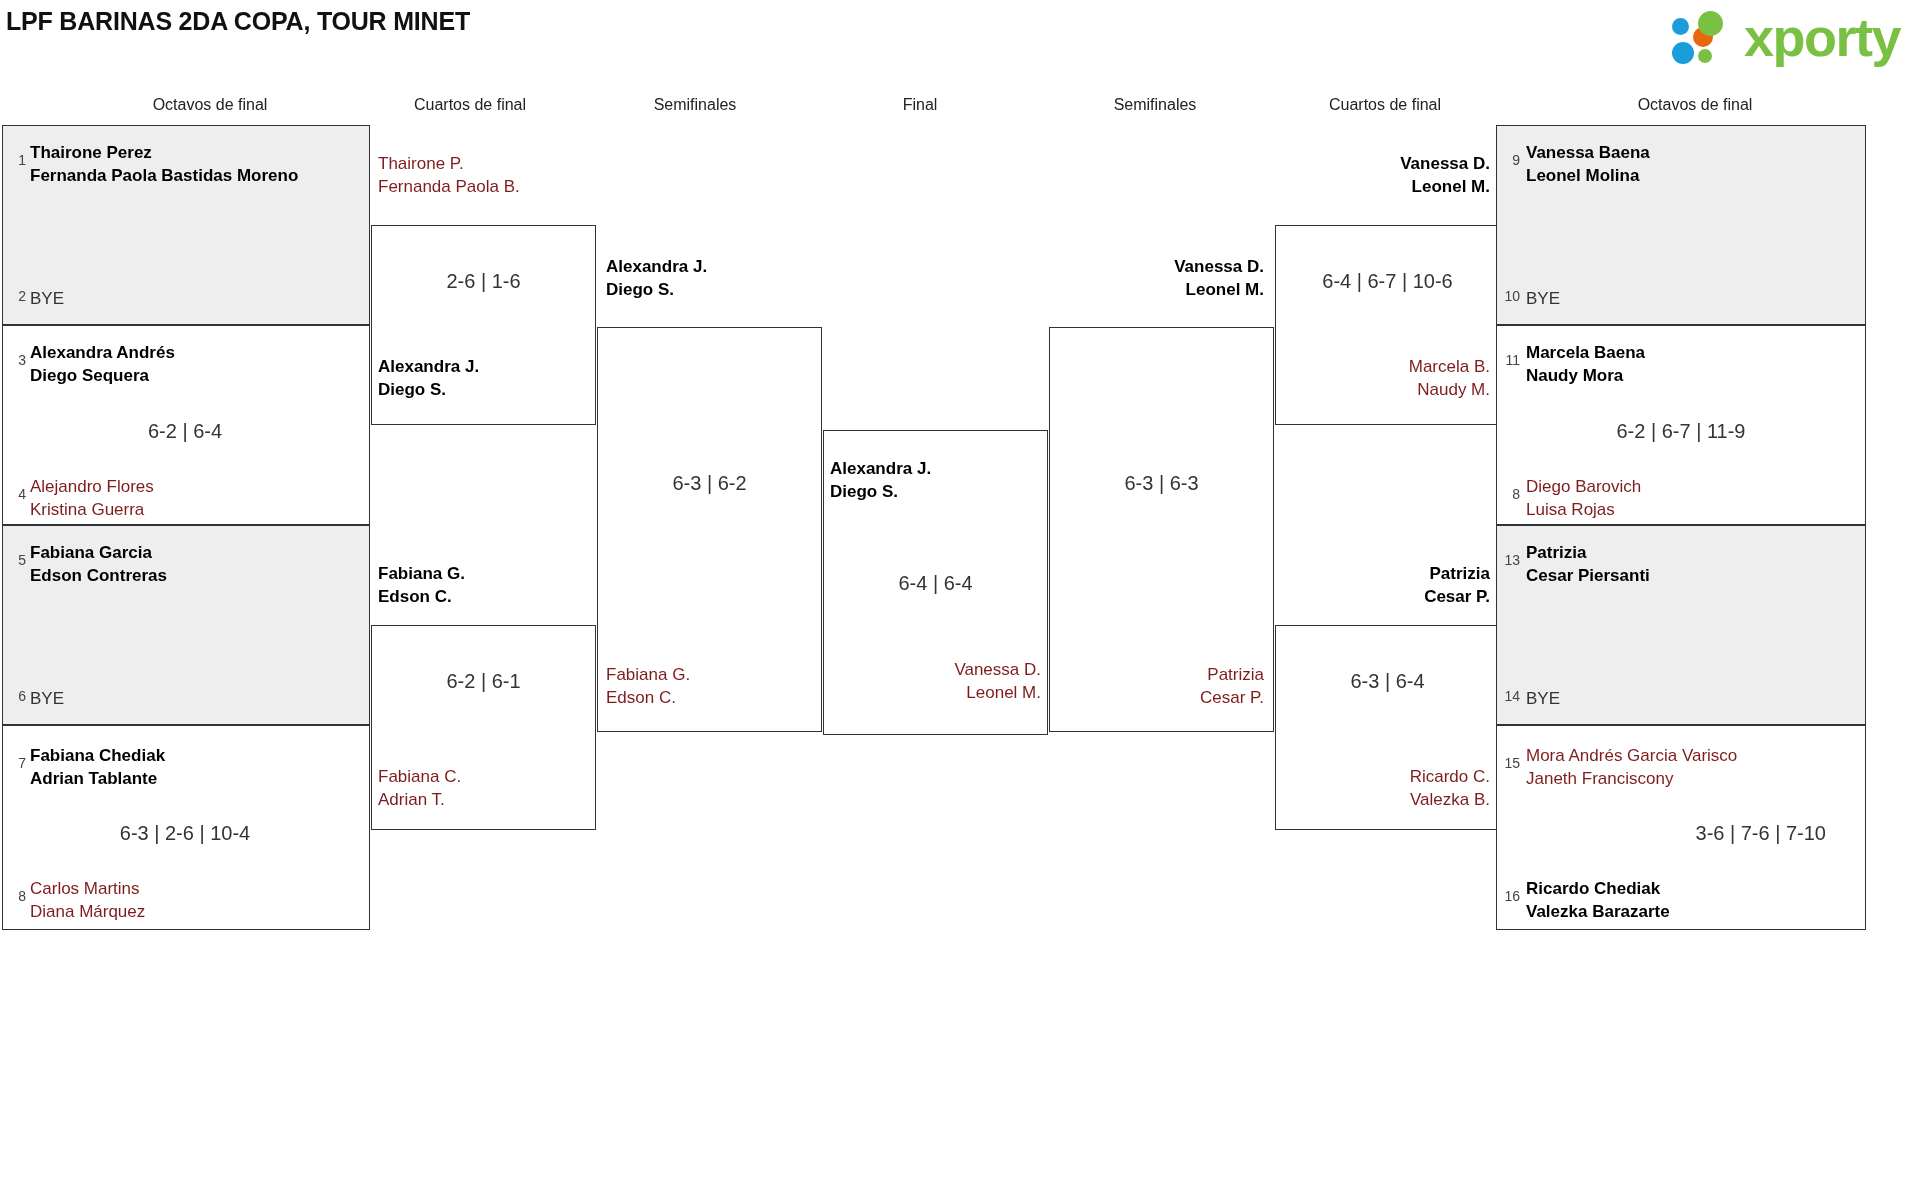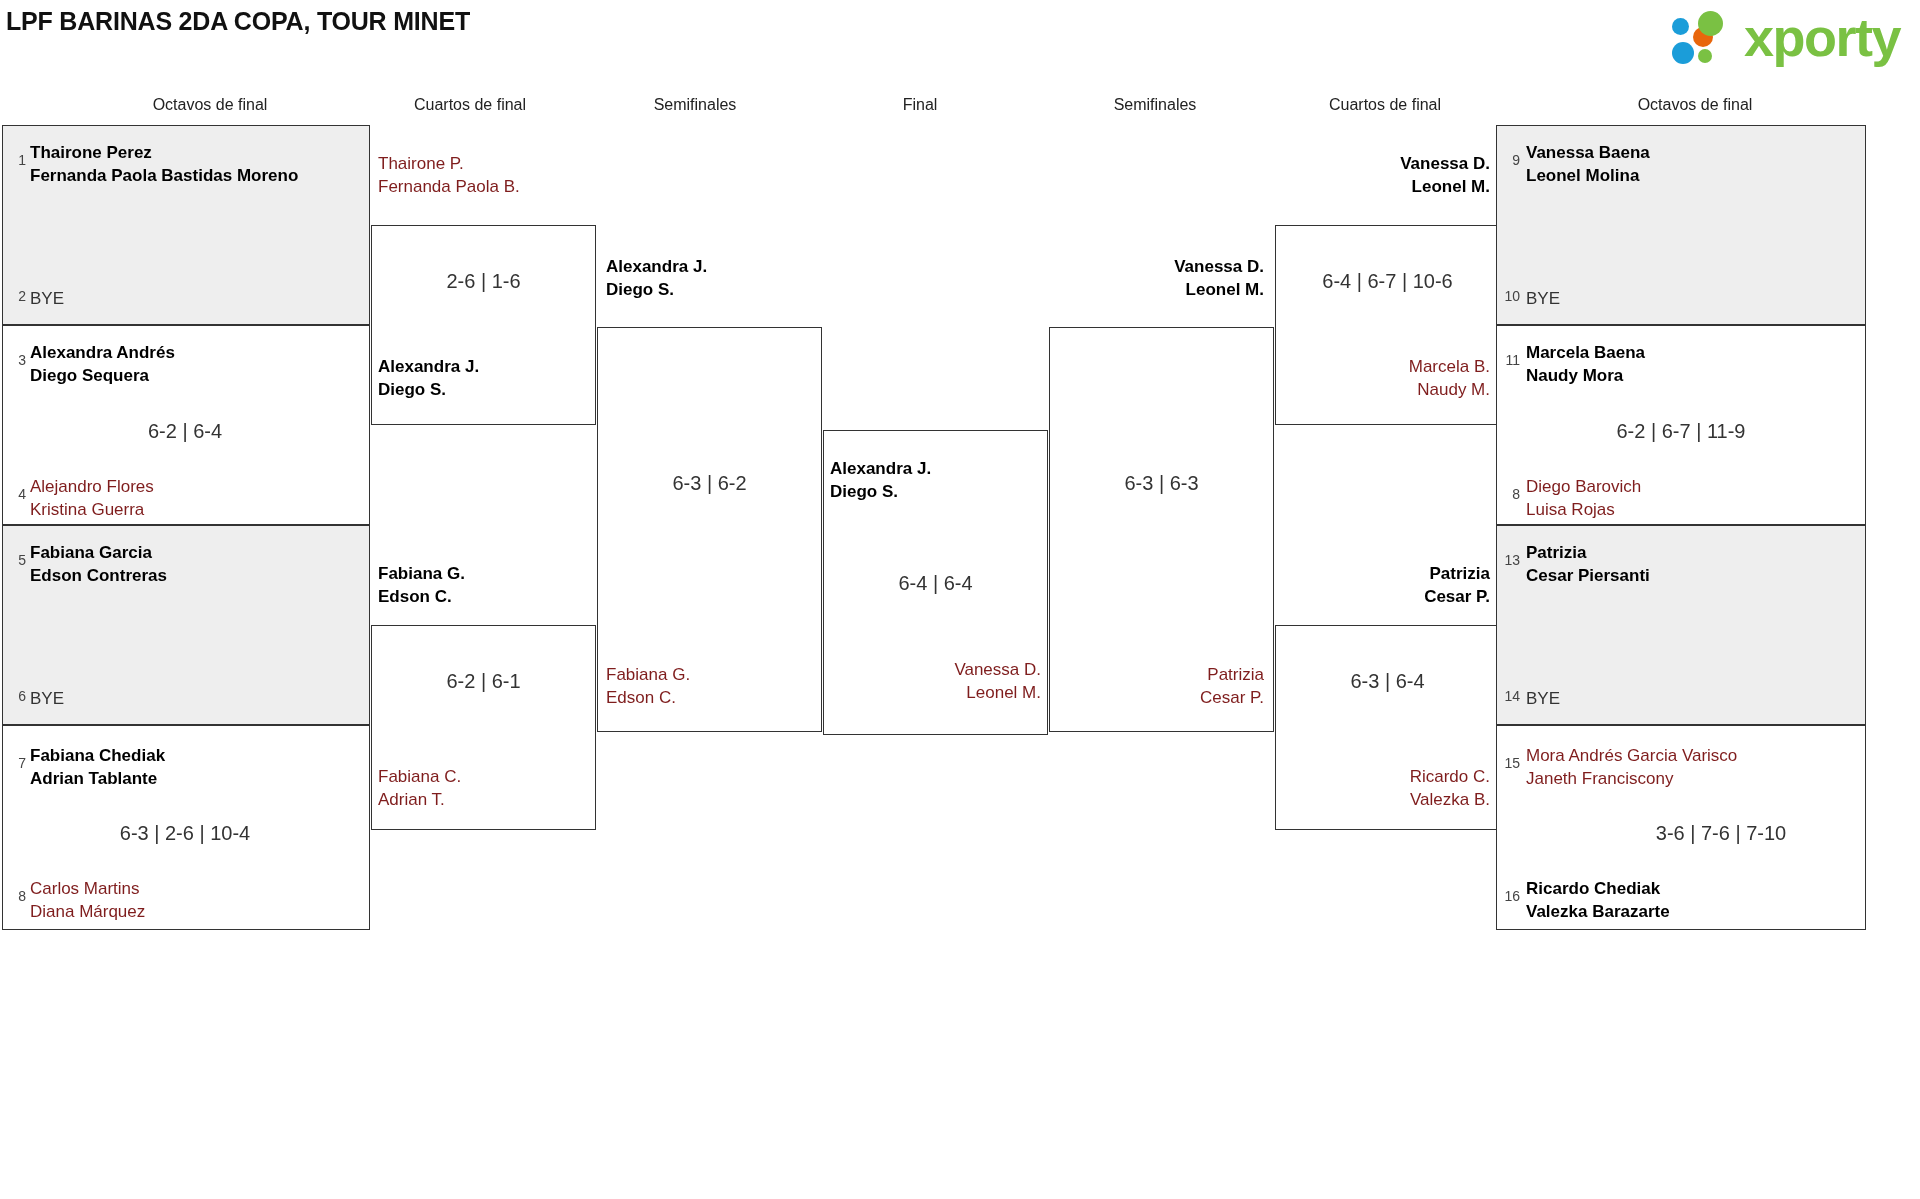--- a/index.html
+++ b/index.html
@@ -199,13 +199,13 @@
 <div class="names bye" style="left:1526px; top:687px;">BYE</div>
 <div class="score" style="left:1536px; top:622px; width:290px;"></div>
 
 <div class="box" style="left:1496px; top:725px; width:370px; height:205px;"></div>
 <div class="seed" style="left:1494px; top:755px;">15</div>
 <div class="names" style="left:1526px; top:744px;">Mora Andrés Garcia Varisco</div>
 <div class="names" style="left:1526px; top:767px;">Janeth Franciscony</div>
 <div class="seed" style="left:1494px; top:888px;">16</div>
 <div class="names win" style="left:1526px; top:877px;">Ricardo Chediak</div>
 <div class="names win" style="left:1526px; top:900px;">Valezka Barazarte</div>
-<div class="score" style="left:1576px; top:822px; width:290px;">3-6 | 7-6 | 7-10</div>
+<div class="score" style="left:1536px; top:822px; width:290px;text-align:right;">3-6 | 7-6 | 7-10</div>
 
 </body></html>

